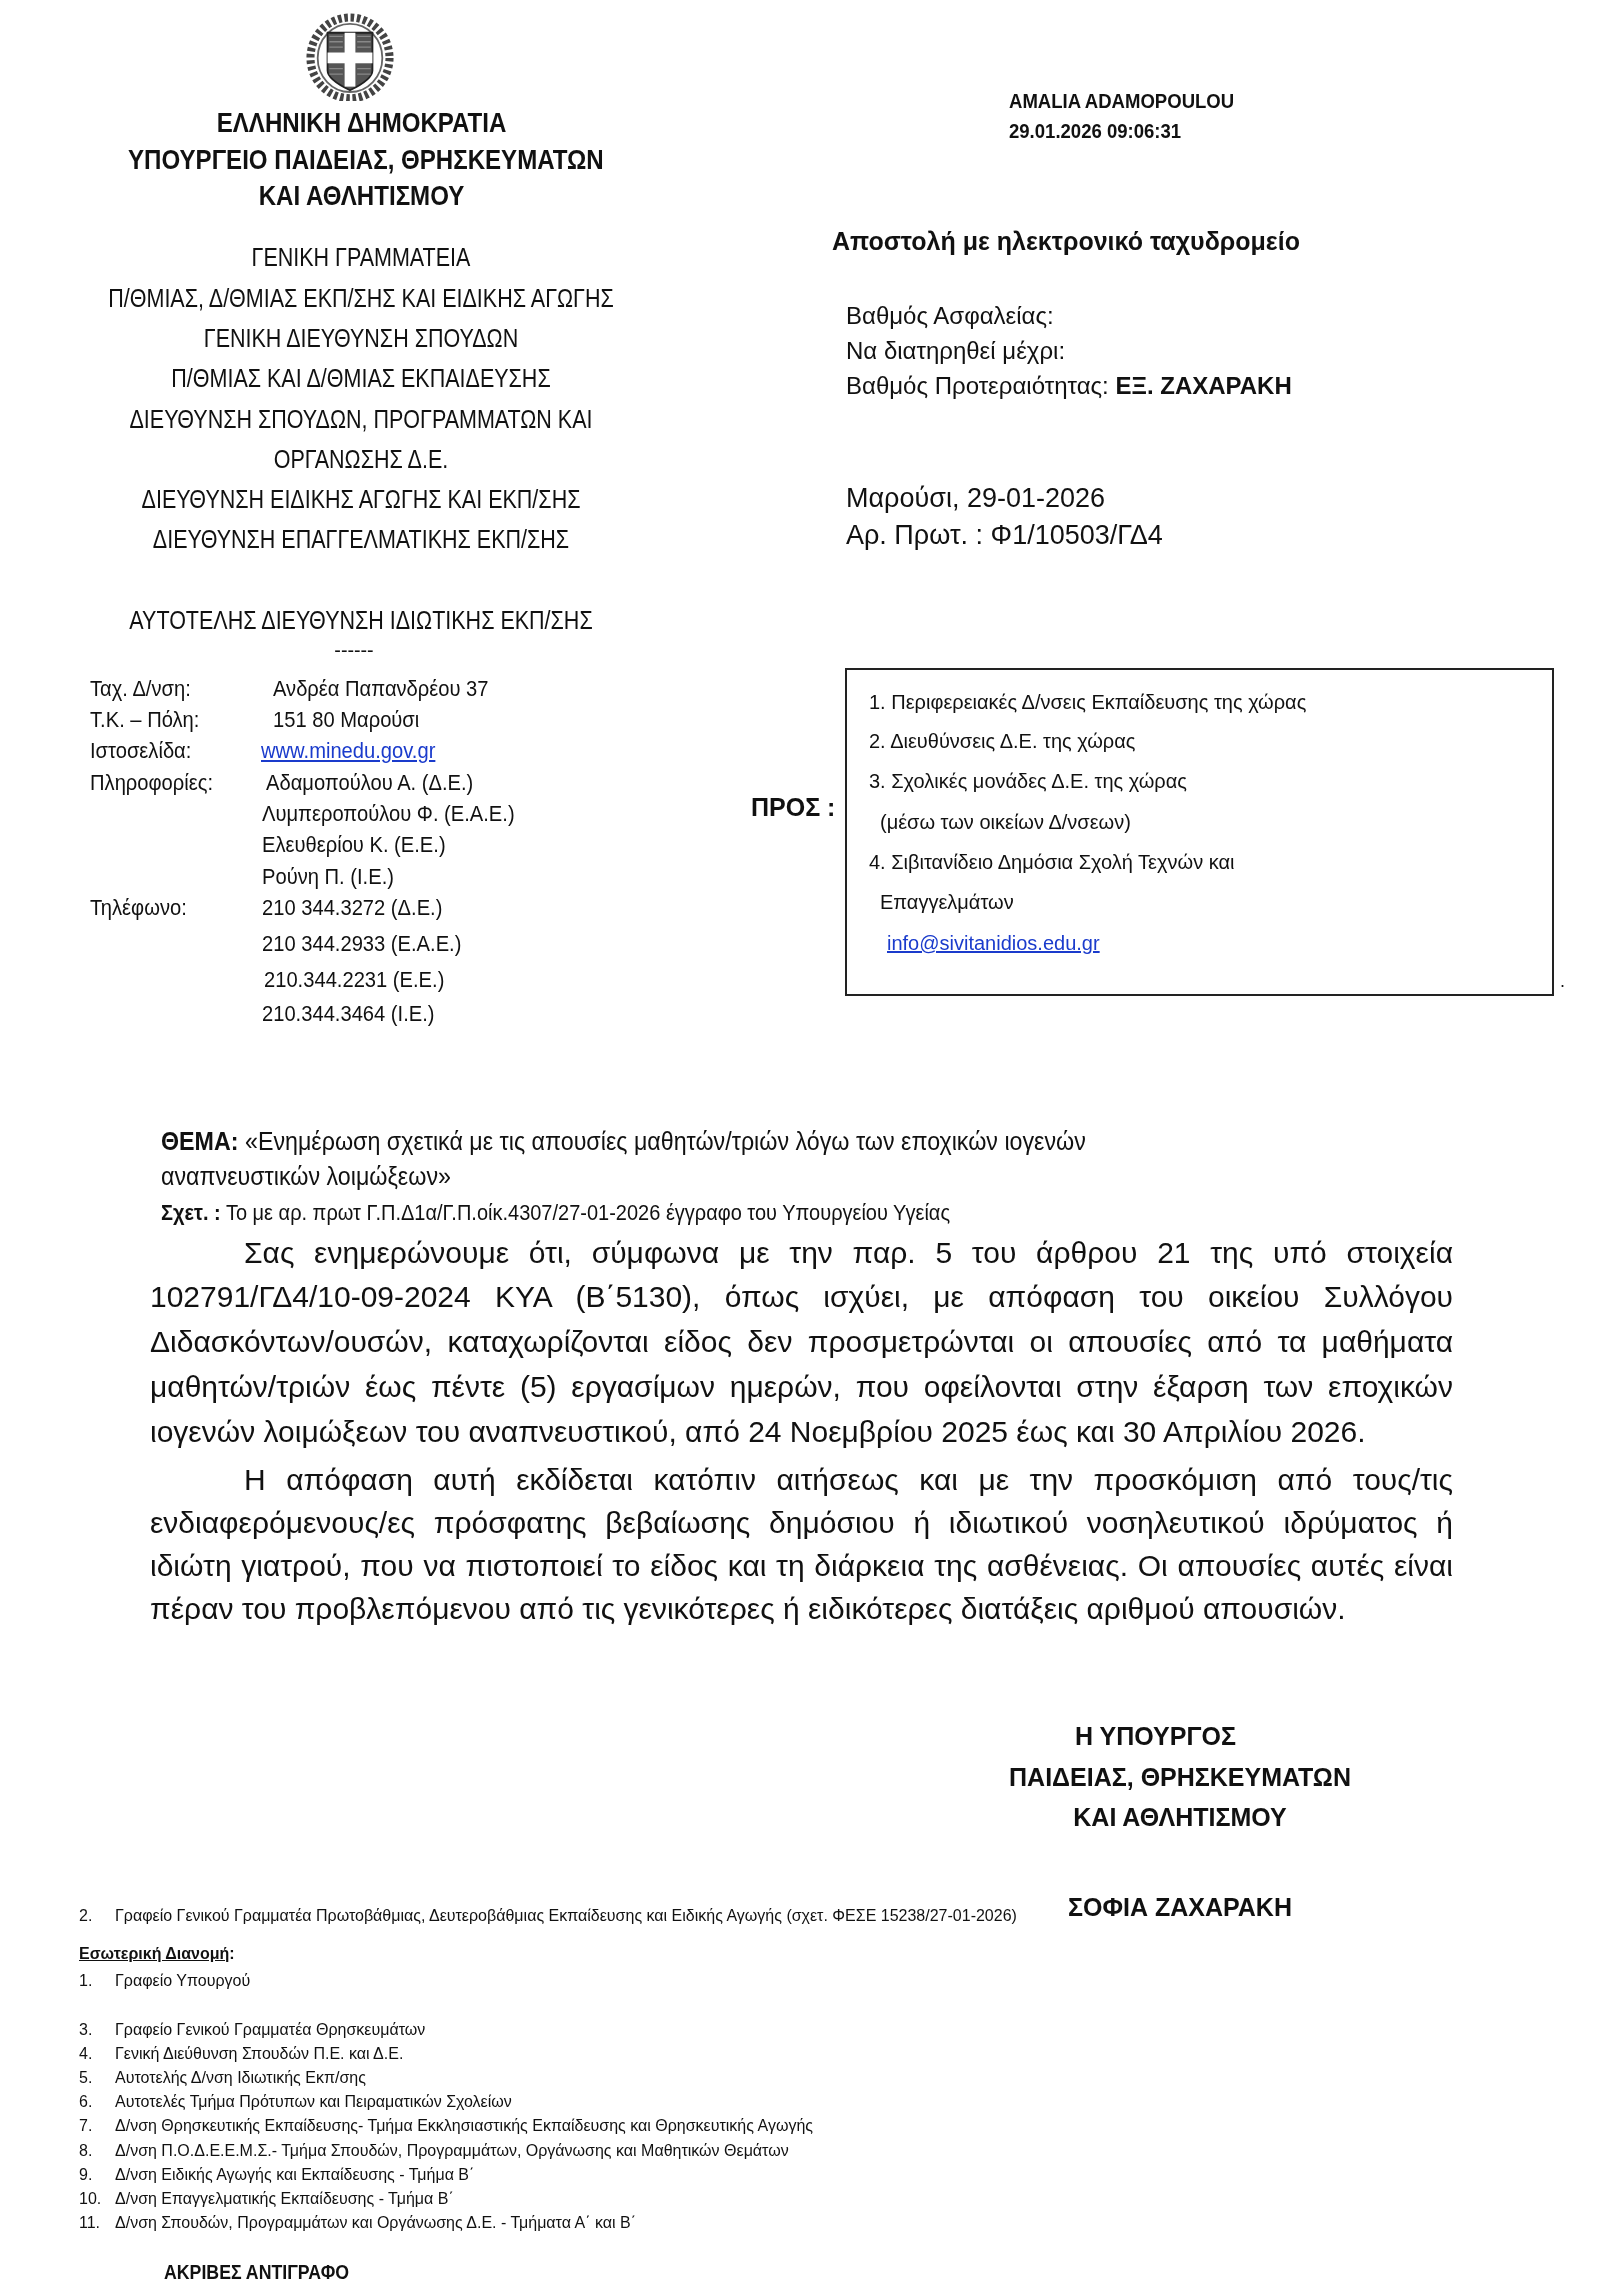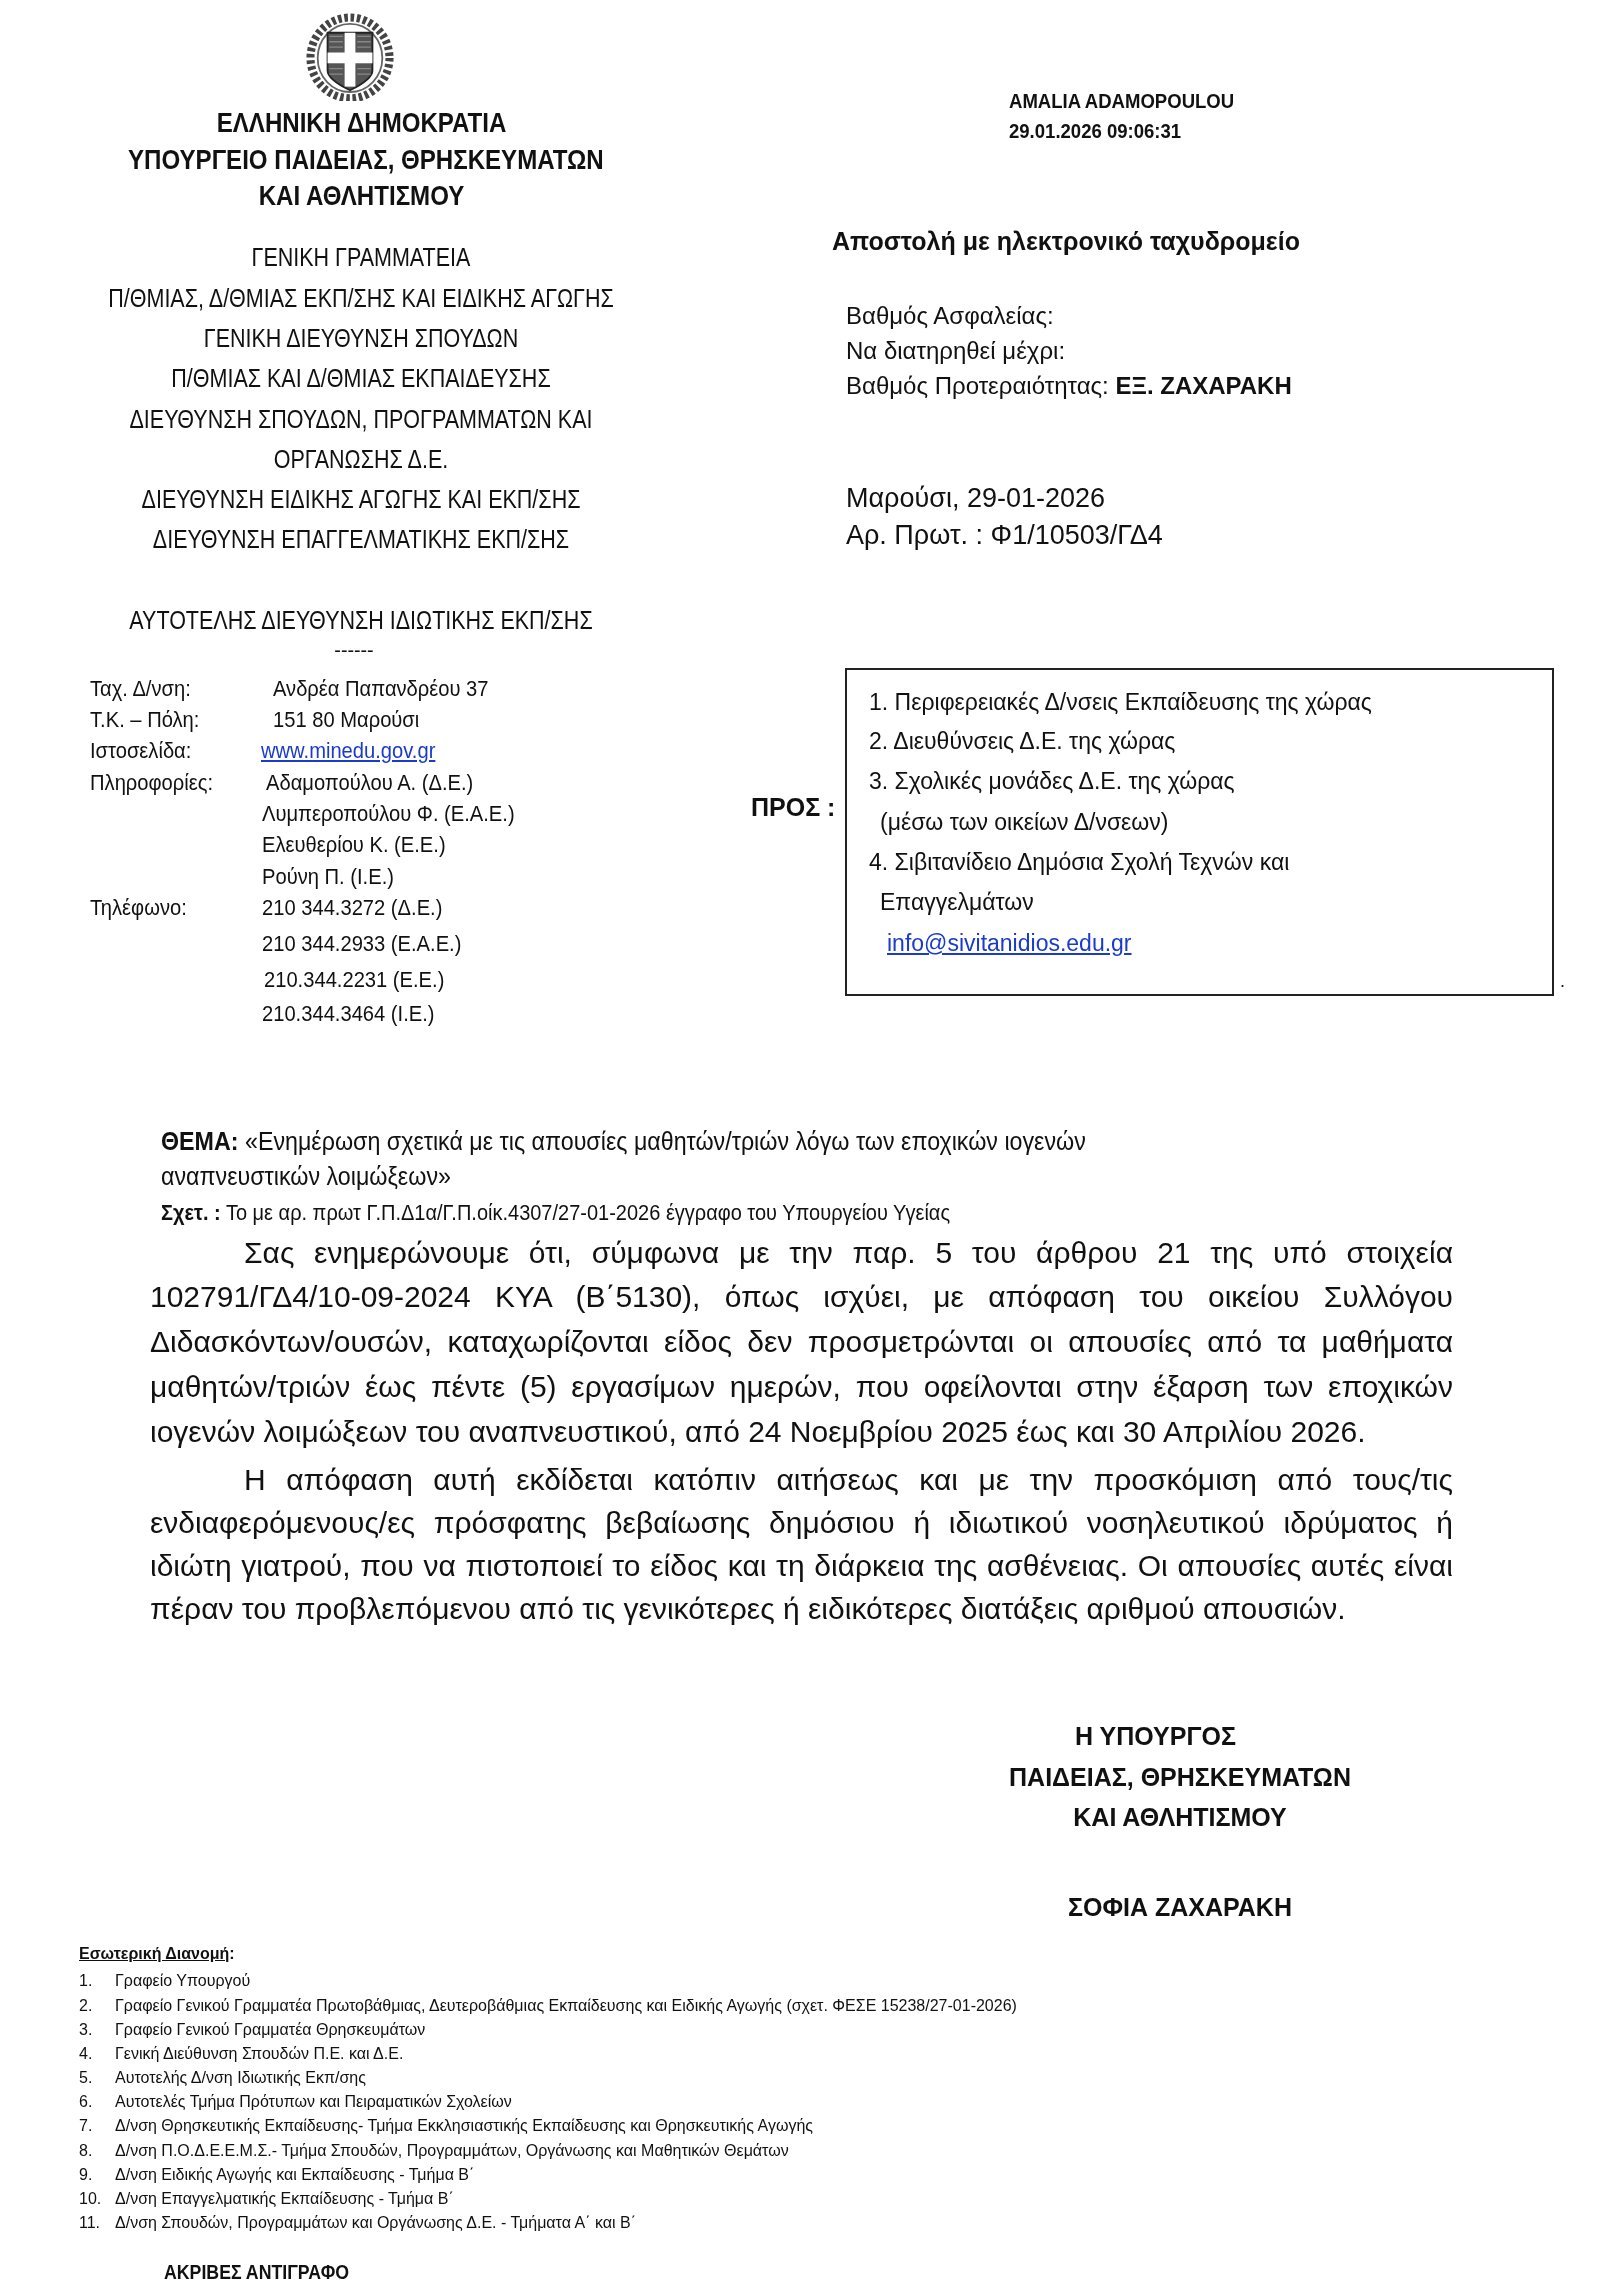--- a/index.html
+++ b/index.html
@@ -22,21 +22,21 @@
   .addr-value { left: 262px; }
   .link { color: #1a3bcc; text-decoration: underline; }
 
   
   .sig-stamp { left: 1009px; font-size: 20.6px; font-weight: bold; line-height: 29px; transform: scaleX(0.9); transform-origin: left; }
   .right-meta { left: 846px; font-size: 24px; line-height: 35px; text-align: right; }
 
   
   #pros { left: 751px; top: 793px; font-size: 25px; font-weight: bold; }
   #rec-box { left: 845px; top: 668px; width: 705px; height: 324px; border: 2.7px solid #222; }
-  .rec { left: 869px; font-size: 23px; line-height: 40px; }
+  .rec { left: 869px; font-size: 20px; line-height: 40px; }
   .rec-indent { left: 880px; }
 
   
   .subj { left: 161px; font-size: 25px; line-height: 36px; transform: scaleX(0.93); transform-origin: left; }
   .rel { left: 161px; font-size: 21.5px; transform: scaleX(0.93); transform-origin: left; }
   .body-line { left: 150px; width: 1303px; font-size: 30px; line-height: 45px; text-align: justify; text-align-last: justify; white-space: normal; }
   .body-line.last { text-align-last: left; }
   .body-line.indent { padding-left: 94px; width: 1209px; }
 
   
@@ -142,21 +142,21 @@
 <div class="abs sig" style="top:1705px; left:1039px; width:233px;">Η ΥΠΟΥΡΓΟΣ</div>
 <div class="abs sig" style="top:1746px">ΠΑΙΔΕΙΑΣ, ΘΡΗΣΚΕΥΜΑΤΩΝ</div>
 <div class="abs sig" style="top:1786px">ΚΑΙ ΑΘΛΗΤΙΣΜΟΥ</div>
 <div class="abs sig" style="top:1876px">ΣΟΦΙΑ ΖΑΧΑΡΑΚΗ</div>
 
 <div class="abs dist-head">
   <span class="u">Εσωτερική Διανομή</span><span>:</span>
 </div>
 <div id="dist-list">
   <div class="abs dist" style="top:1969px"><span class="num">1.</span><span>Γραφείο Υπουργού</span></div>
-  <div class="abs dist" style="top:1994px"><span class="num">2.</span><span>Γραφείο Γενικού Γραμματέα Πρωτοβάθμιας, Δευτεροβάθμιας Εκπαίδευσης και Ειδικής Αγωγής (σχετ. ΦΕΣΕ 15238/27-01-2026)</span></div>
+  <div class="abs dist" style="top:1904px"><span class="num">2.</span><span>Γραφείο Γενικού Γραμματέα Πρωτοβάθμιας, Δευτεροβάθμιας Εκπαίδευσης και Ειδικής Αγωγής (σχετ. ΦΕΣΕ 15238/27-01-2026)</span></div>
   <div class="abs dist" style="top:2018px"><span class="num">3.</span><span>Γραφείο Γενικού Γραμματέα Θρησκευμάτων</span></div>
   <div class="abs dist" style="top:2042px"><span class="num">4.</span><span>Γενική Διεύθυνση Σπουδών Π.Ε. και Δ.Ε.</span></div>
   <div class="abs dist" style="top:2066px"><span class="num">5.</span><span>Αυτοτελής Δ/νση Ιδιωτικής Εκπ/σης</span></div>
   <div class="abs dist" style="top:2090px"><span class="num">6.</span><span>Αυτοτελές Τμήμα Πρότυπων και Πειραματικών Σχολείων</span></div>
   <div class="abs dist" style="top:2114px"><span class="num">7.</span><span>Δ/νση Θρησκευτικής Εκπαίδευσης- Τμήμα Εκκλησιαστικής Εκπαίδευσης και Θρησκευτικής Αγωγής</span></div>
   <div class="abs dist" style="top:2139px"><span class="num">8.</span><span>Δ/νση Π.Ο.Δ.Ε.Ε.Μ.Σ.- Τμήμα Σπουδών, Προγραμμάτων, Οργάνωσης και Μαθητικών Θεμάτων</span></div>
   <div class="abs dist" style="top:2163px"><span class="num">9.</span><span>Δ/νση Ειδικής Αγωγής και Εκπαίδευσης - Τμήμα Β΄</span></div>
   <div class="abs dist" style="top:2187px"><span class="num">10.</span><span>Δ/νση Επαγγελματικής Εκπαίδευσης - Τμήμα Β΄</span></div>
   <div class="abs dist" style="top:2211px"><span class="num">11.</span><span>Δ/νση Σπουδών, Προγραμμάτων και Οργάνωσης Δ.Ε. - Τμήματα Α΄ και  Β΄</span></div>
 </div>

